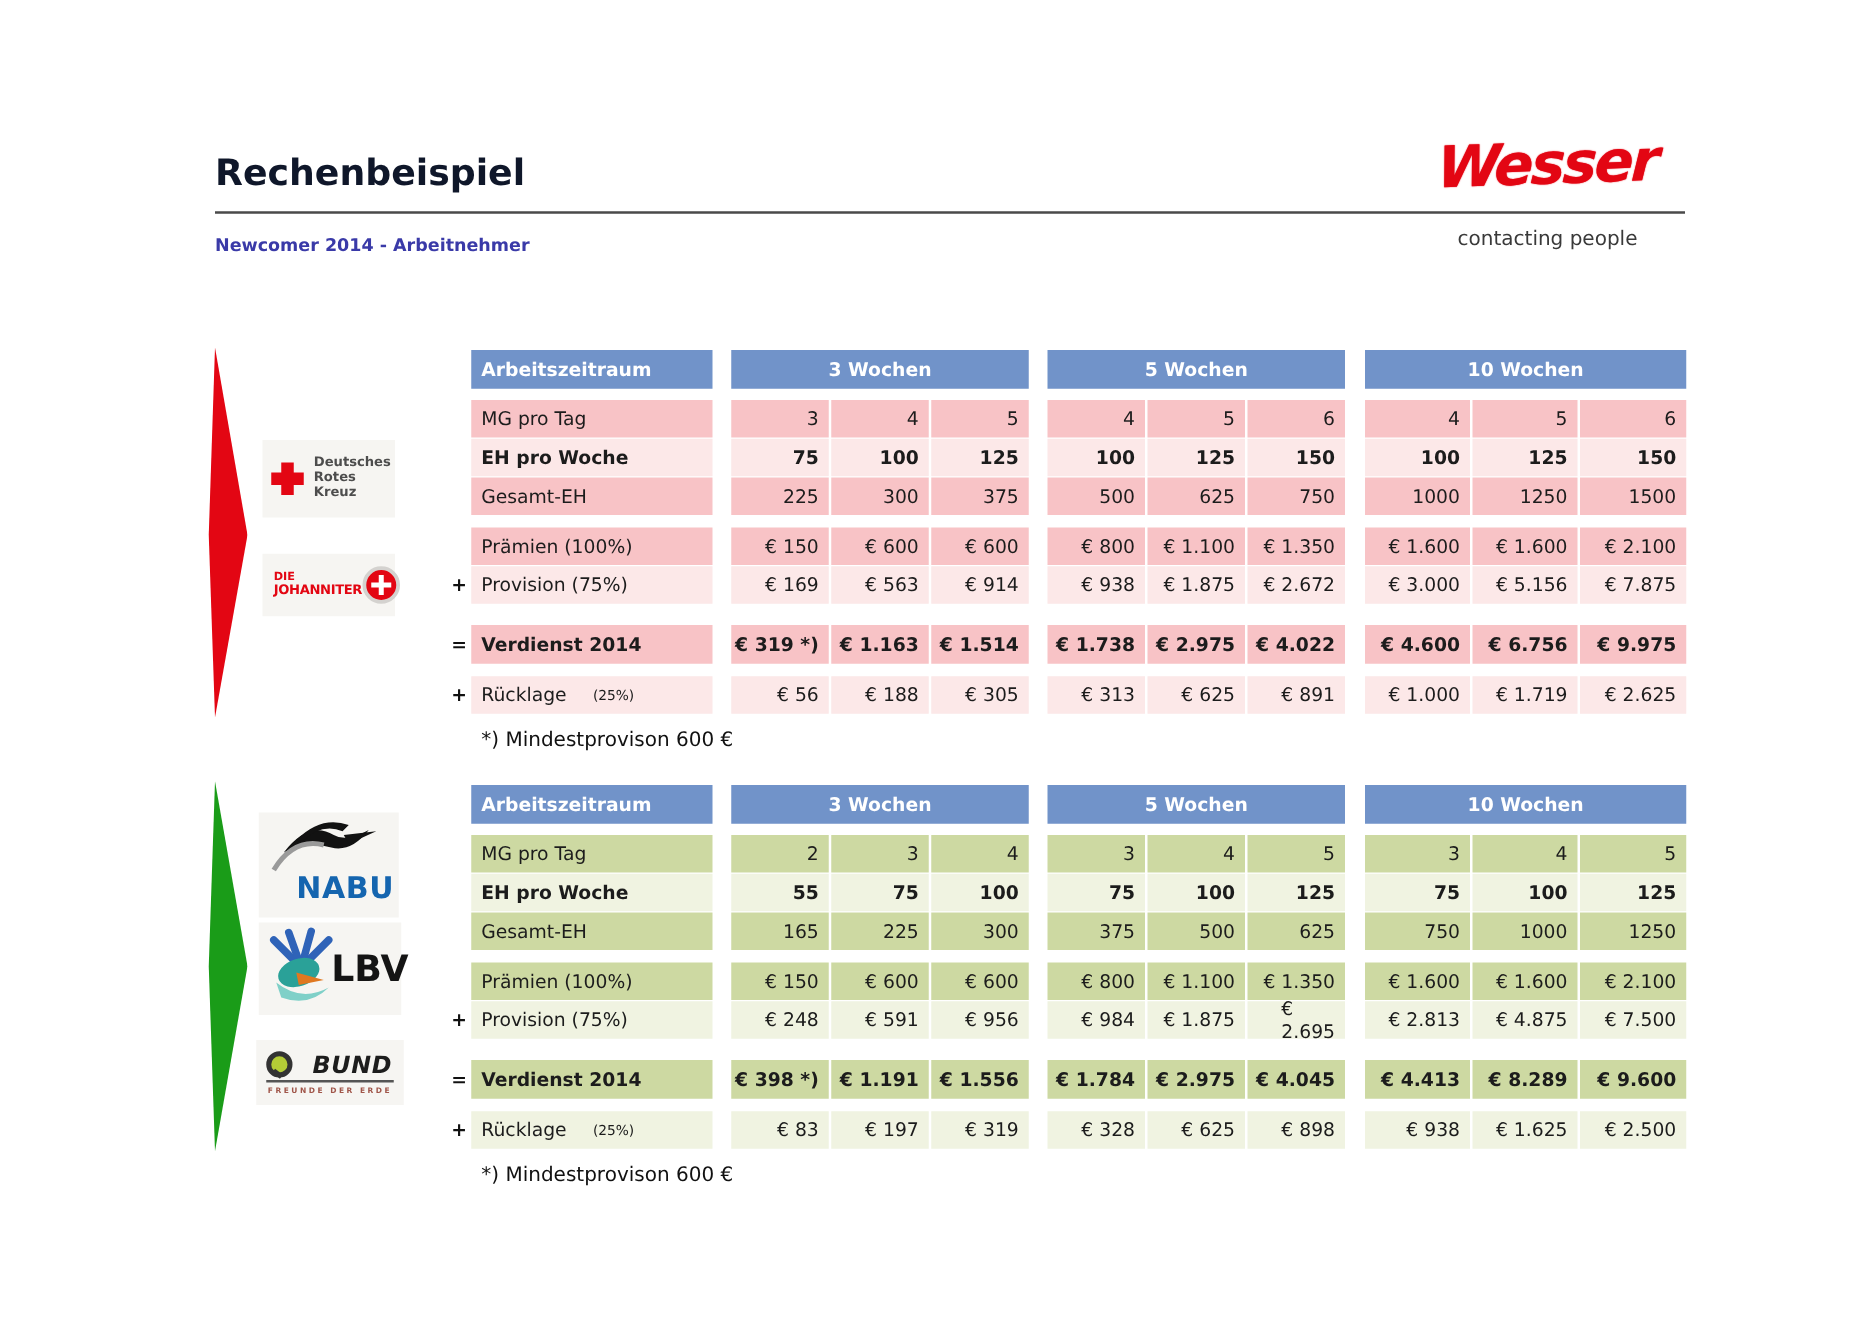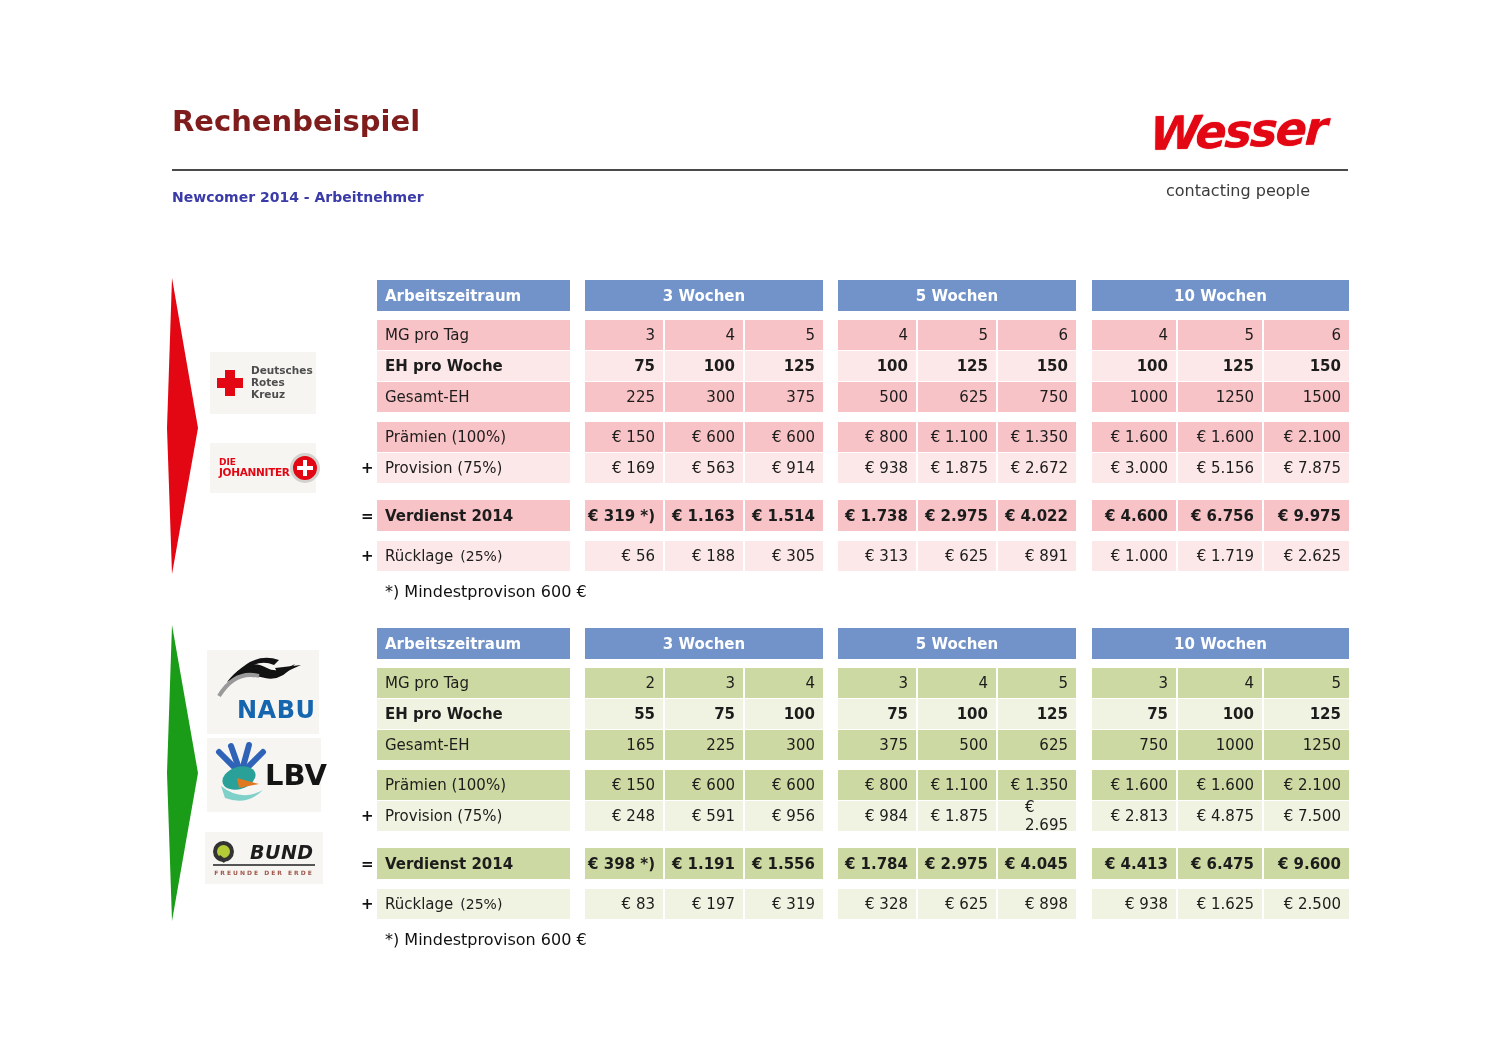--- a/index.html
+++ b/index.html
@@ -1,20 +1,20 @@
 <!DOCTYPE html>
 <html><head>
 <meta charset="utf-8">
 <style>
   html,body{margin:0;padding:0;background:#e9e9e9;}
   .canvas{position:relative;width:1486px;height:1058px;background:#ffffff;overflow:hidden;
           font-family:"DejaVu Sans","Liberation Sans",sans-serif;}
 
   
-  .page-title{position:absolute;left:172px;top:104px;font-size:29px;font-weight:700;color:#7f1d1d;}
+  .page-title{position:absolute;left:172px;top:121px;font-size:29px;font-weight:700;color:#0f172a;}
   .title-rule{position:absolute;left:172px;top:169px;width:1176px;height:2px;background:#4a4a4a;}
   .subtitle{position:absolute;left:172px;top:189px;font-size:14px;font-weight:700;color:#3a3aa8;}
   .brand{position:absolute;left:1134px;top:104px;width:208px;text-align:center;}
   .brand-text{display:inline-block;font-size:46px;font-weight:800;font-style:italic;color:#e30613;
               letter-spacing:-2px;transform:skewX(-5deg) rotate(-2deg);
               text-shadow:0 0 1px #e30613;}
   .brand-tagline{position:absolute;left:1134px;top:181px;width:208px;text-align:center;
                  font-size:16px;color:#3a3a3a;}
 
   
@@ -61,21 +61,21 @@
   .lblh{padding-left:8px;}
   .grph{justify-content:center;}
   .lbl{padding-left:8px;position:relative;}
   .val{justify-content:flex-end;padding-right:8px;}
   .b{font-weight:700;}
   .tbl.red .dark{background:#f8c3c6;}
   .tbl.red .light{background:#fce8e8;}
   .tbl.green .dark{background:#cdd9a2;}
   .tbl.green .light{background:#f0f3e1;}
   .pfx{position:absolute;left:-16px;width:14px;font-weight:700;color:#111;text-align:left;}
-  .note{font-size:14px;margin-left:7px;}
+  .note{font-size:11px;margin-left:21px;}
   .footnote{position:absolute;top:302px;left:8px;font-size:16px;color:#111;}
 </style>
 </head>
 <body>
 
 <div class="canvas">
 
   <div class="page-title">Rechenbeispiel</div>
   <div class="title-rule"></div>
   <div class="subtitle">Newcomer 2014 - Arbeitnehmer</div>
@@ -308,21 +308,21 @@
           <span class="pfx">=</span>
           <span>Verdienst 2014</span>
         </div>
         <div class="cell val dark b" style="grid-area: 13 / 3;">€ 398 *)</div>
         <div class="cell val dark b" style="grid-area: 13 / 5;">€ 1.191</div>
         <div class="cell val dark b" style="grid-area: 13 / 7;">€ 1.556</div>
         <div class="cell val dark b" style="grid-area: 13 / 9;">€ 1.784</div>
         <div class="cell val dark b" style="grid-area: 13 / 11;">€ 2.975</div>
         <div class="cell val dark b" style="grid-area: 13 / 13;">€ 4.045</div>
         <div class="cell val dark b" style="grid-area: 13 / 15;">€ 4.413</div>
-        <div class="cell val dark b" style="grid-area: 13 / 17;">€ 6.475</div>
+        <div class="cell val dark b" style="grid-area: 13 / 17;">€ 8.289</div>
         <div class="cell val dark b" style="grid-area: 13 / 19;">€ 9.600</div>
         <div class="cell lbl light" style="grid-area: 15 / 1;">
           <span class="pfx">+</span>
           <span>Rücklage</span>
           <span class="note">(25%)</span>
         </div>
         <div class="cell val light" style="grid-area: 15 / 3;">€ 83</div>
         <div class="cell val light" style="grid-area: 15 / 5;">€ 197</div>
         <div class="cell val light" style="grid-area: 15 / 7;">€ 319</div>
         <div class="cell val light" style="grid-area: 15 / 9;">€ 328</div>

